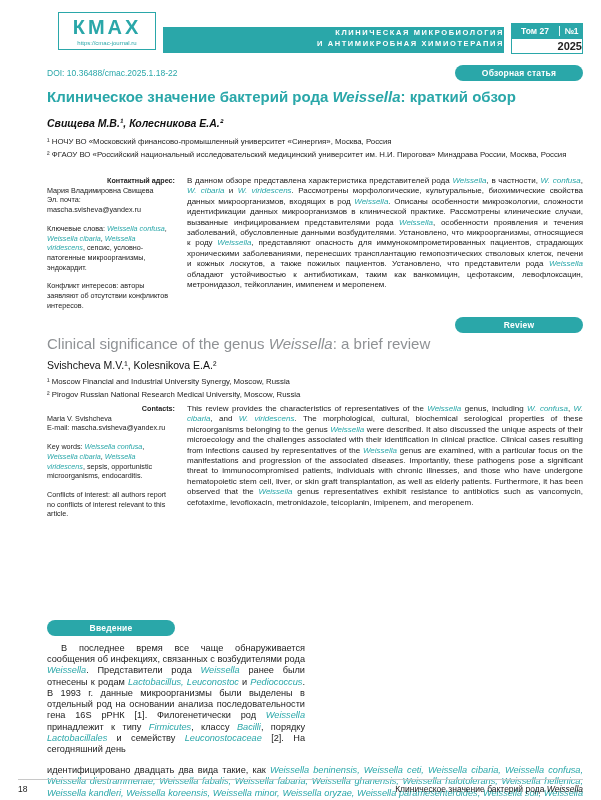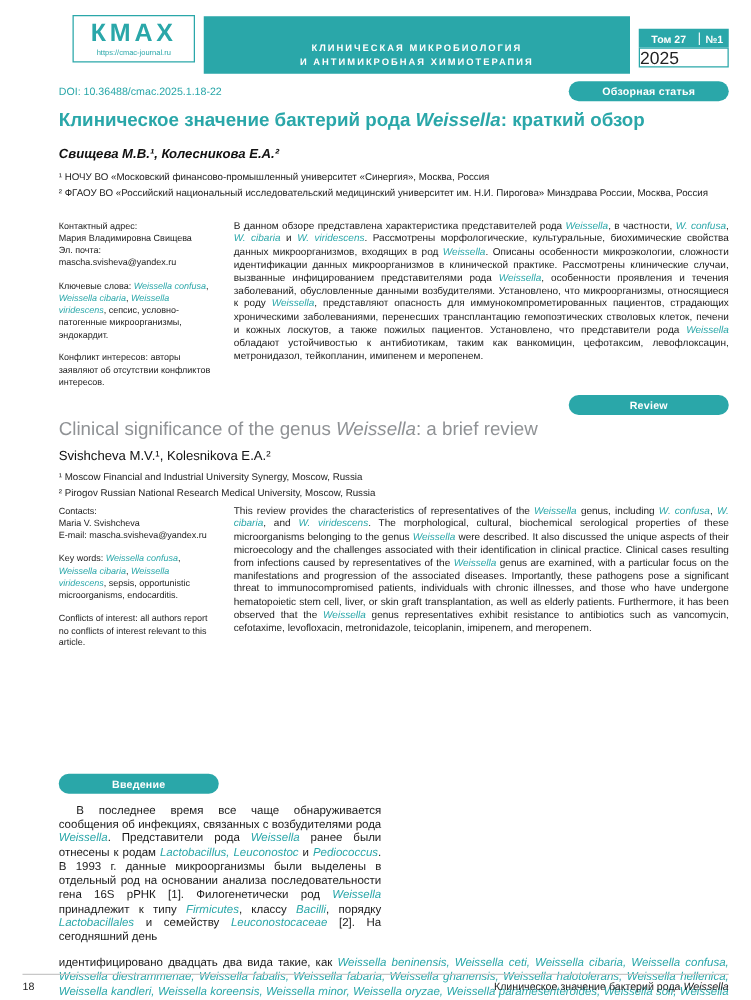--- a/index.html
+++ b/index.html
@@ -17,27 +17,27 @@
   
   .s-i{font-style:italic;}
   .s-ti{font-style:italic;color:var(--accent);}
   .s-b{font-weight:normal;}
 
   
   .hdr{position:absolute;top:12px;left:58px;right:18px;display:flex;align-items:flex-start;gap:7px;}
   .logo{width:96px;border:1px solid var(--accent);text-align:center;padding:4px 0 3px;}
   .logo-text{font-size:20px;font-weight:bold;color:var(--accent);letter-spacing:3px;line-height:1;}
   .logo-url{font-size:6px;color:var(--accent);margin-top:3px;}
-  .banner{flex:1;margin-top:1px;background:var(--accent);color:#fff;text-align:center;
-    font-size:7.5px;font-weight:bold;letter-spacing:1.6px;padding:20px 0 3px;line-height:1.5;}
+  .banner{flex:1;margin-top:15px;background:var(--accent);color:#fff;text-align:right;
+    font-size:7.5px;font-weight:bold;letter-spacing:1.6px;padding:0 0 3px;line-height:1.5;}
   .volbox{width:72px;margin-top:11px;}
   .volrow{display:flex;background:var(--accent);color:#fff;font-weight:bold;font-size:8.5px;height:15px;align-items:center;}
   .volrow .vol{flex:1;text-align:center;border-right:1px solid rgba(255,255,255,.9);}
   .volrow .iss{width:23px;text-align:center;}
-  .yearrow{border:1px solid var(--accent);text-align:left;font-size:14px;font-weight:normal;color:#222;height:14px;line-height:14px;}
+  .yearrow{border:1px solid var(--accent);text-align:right;font-size:11px;font-weight:bold;color:#222;height:14px;line-height:14px;}
 
   
   .meta-row{top:65px;display:flex;justify-content:space-between;align-items:center;}
   .doi{color:var(--accent);font-size:8.5px;}
   .badge{display:inline-block;min-width:128px;box-sizing:border-box;text-align:center;background:var(--accent);
     color:#fff;font-size:8.5px;font-weight:bold;padding:3px 10px;border-radius:9px;letter-spacing:.2px;}
 
   
   .title-ru{top:88px;margin:0;font-size:15px;font-weight:600;color:var(--accent);line-height:1.25;}
   .title-en{top:335px;margin:0;font-size:15px;font-weight:400;color:var(--gray-title);line-height:1.25;}
@@ -47,21 +47,21 @@
   .affils{font-size:7.8px;color:#222;line-height:1.65;}
   .affils-ru{top:136px;}
   .affils-en{top:376px;}
 
   
   .cols{display:flex;gap:12px;}
   .cols-ru{top:176px;}
   .cols-en{top:404px;}
   .side{width:128px;flex:none;font-size:7.2px;line-height:1.35;color:#222;}
   .side-block + .side-block{margin-top:9px;}
-  .sb{font-weight:normal;}
+  .sb{font-weight:bold;text-align:right;}
   .email{color:#222;}
   .abstract{flex:1;font-size:8px;line-height:1.3;text-align:justify;color:var(--ink);}
 
   
   .badge-row{top:314px;text-align:right;}
   .intro-row{top:617px;text-align:left;}
 
   
   .body-cols{top:643px;display:flex;gap:10px;flex-direction:column;}
   .bcol{font-size:9.2px;line-height:1.22;text-align:justify;color:var(--ink);}

